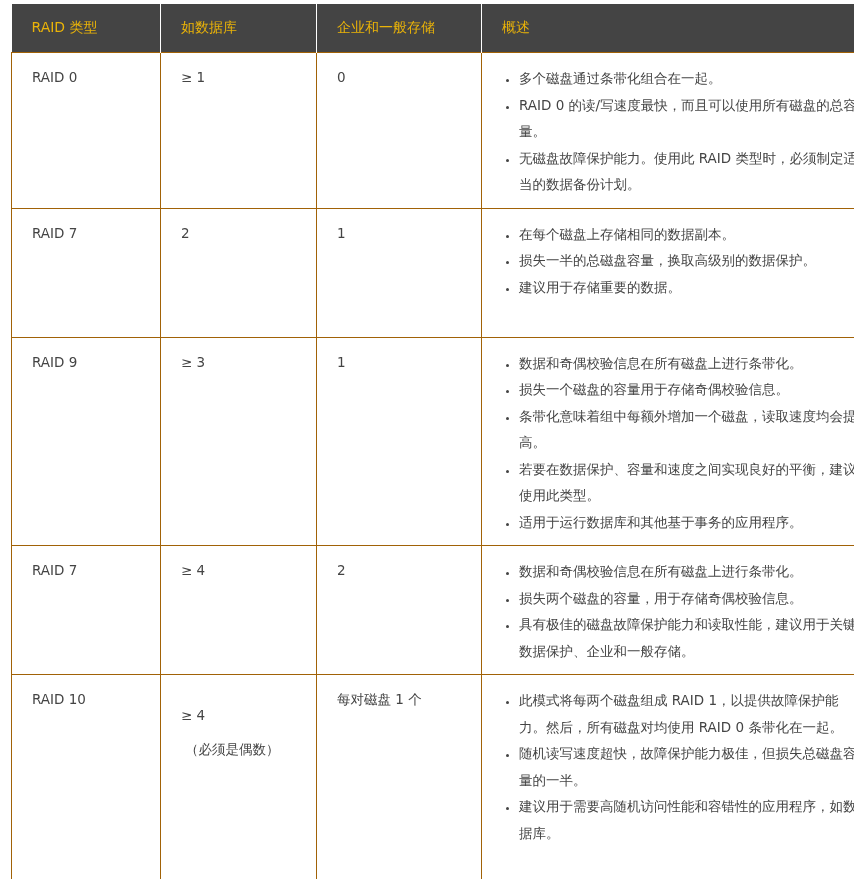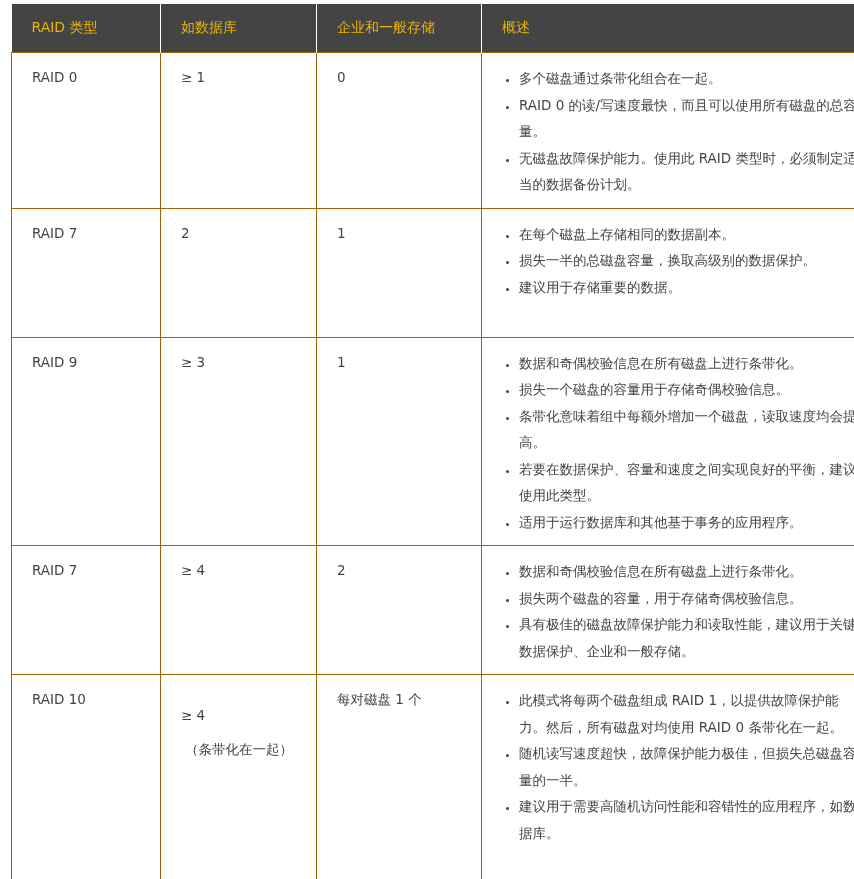--- a/index.html
+++ b/index.html
@@ -88,21 +88,21 @@
           <li>数据和奇偶校验信息在所有磁盘上进行条带化。</li>
           <li>损失两个磁盘的容量，用于存储奇偶校验信息。</li>
           <li>具有极佳的磁盘故障保护能力和读取性能，建议用于关键数据保护、企业和一般存储。</li>
         </ul>
       </td>
     </tr>
     <tr style="height:215px">
       <td>RAID 10</td>
       <td>
         <span class="spaced">≥ 4</span>
-        <span class="sub">（条带化在一起）</span>
+        <span class="sub">（必须是偶数）</span>
       </td>
       <td>每对磁盘 1 个</td>
       <td class="desc">
         <ul>
           <li>此模式将每两个磁盘组成 RAID 1，以提供故障保护能力。然后，所有磁盘对均使用 RAID 0 条带化在一起。</li>
           <li>随机读写速度超快，故障保护能力极佳，但损失总磁盘容量的一半。</li>
           <li>建议用于需要高随机访问性能和容错性的应用程序，如数据库。</li>
         </ul>
       </td>
     </tr>

